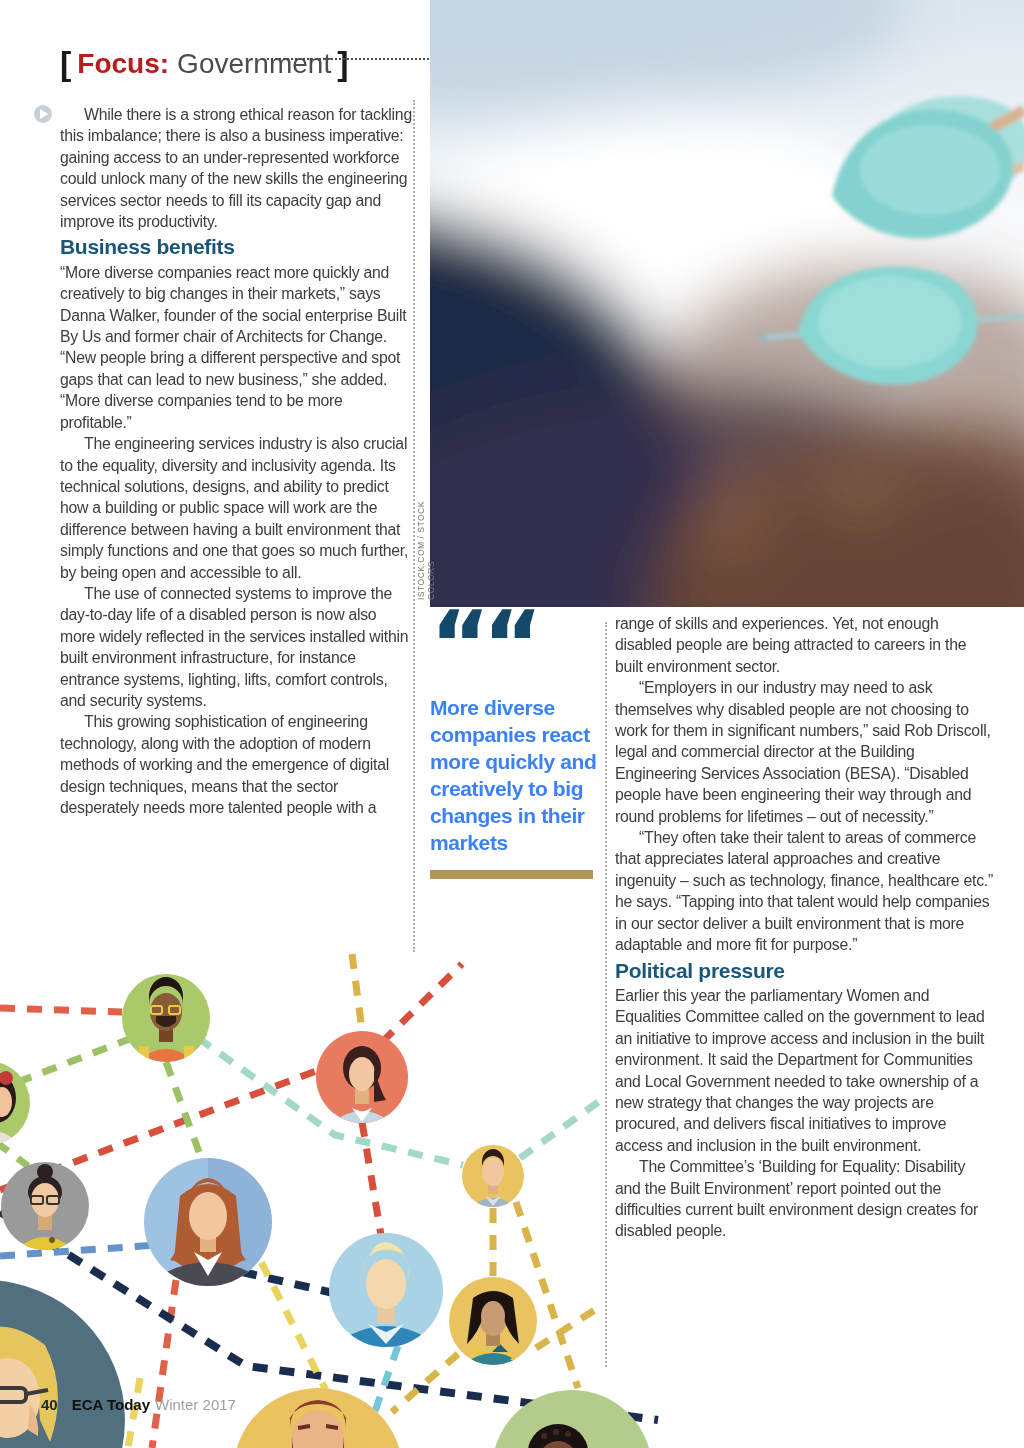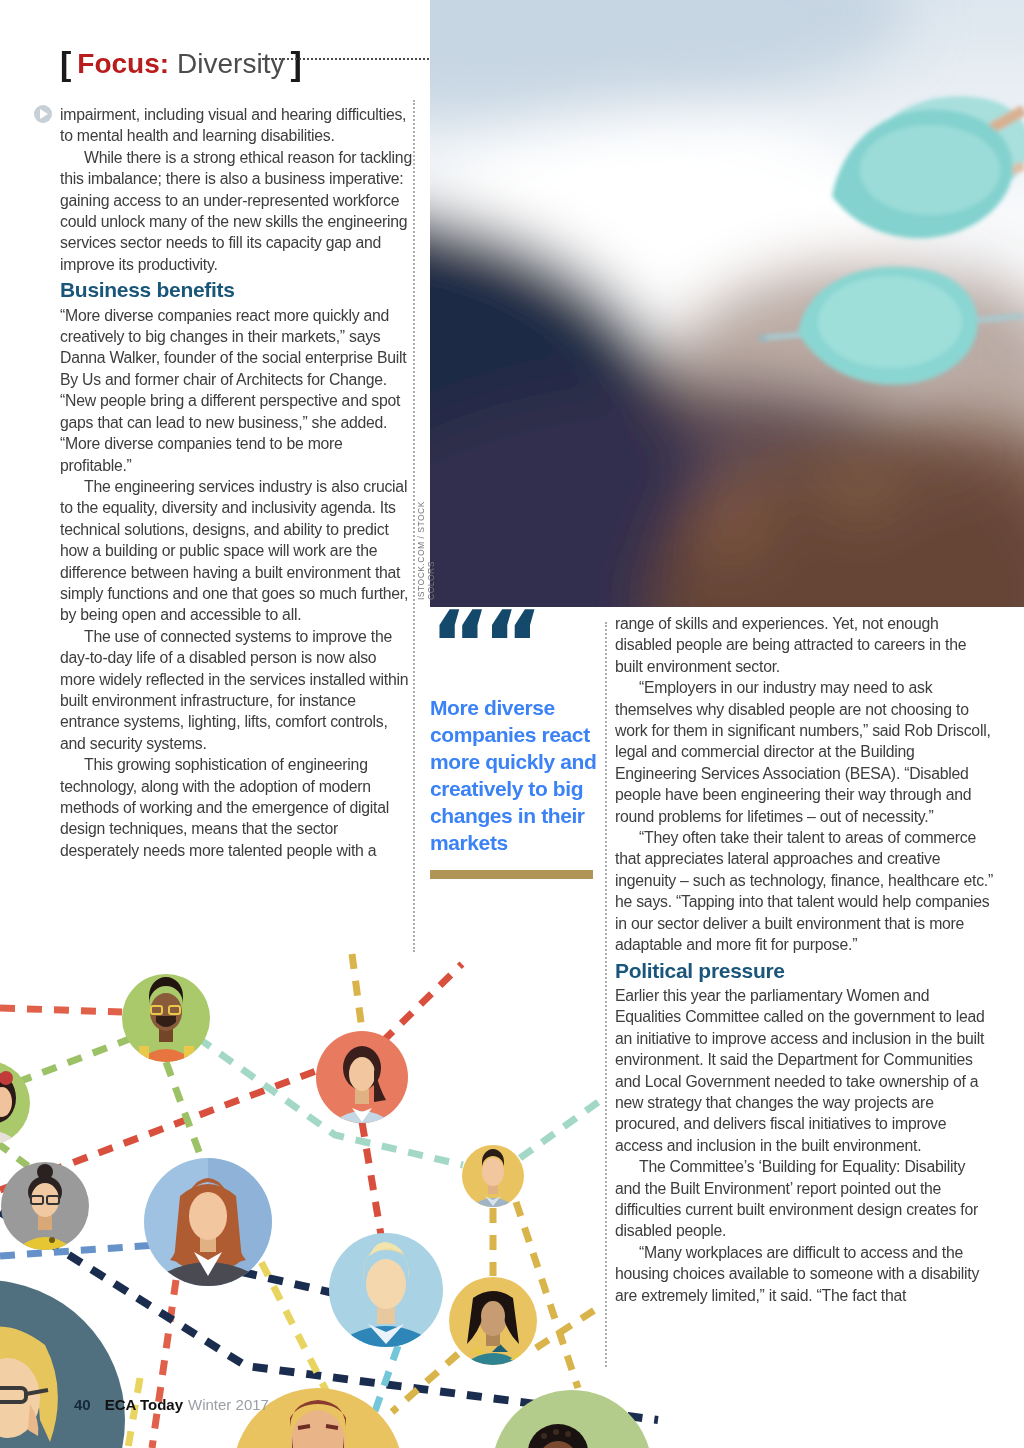--- a/index.html
+++ b/index.html
@@ -30,34 +30,34 @@
   .pullquote{position:absolute;left:430px;top:606px;width:170px;}
   .quote-marks{font-family:"DejaVu Sans",sans-serif;font-weight:bold;font-size:92px;line-height:80px;
     color:#15496b;letter-spacing:-8px;display:block;height:84px;}
   .quote-text{font-size:21px;font-weight:bold;color:#3b82f6;line-height:27px;letter-spacing:-0.4px;margin-top:4px;}
   .quote-rule{width:163px;height:9px;background:#b09556;margin-top:14px;}
   
   .vdiv{position:absolute;border-left:2px dotted #a9adb3;width:0;}
   .vdiv-1{left:413px;top:100px;height:852px;}
   .vdiv-2{left:605px;top:622px;height:745px;}
   
-  .footer{position:absolute;left:74px;top:1396px;font-size:15px;z-index:6;white-space:nowrap;}
+  .footer{position:absolute;left:41px;top:1396px;font-size:15px;z-index:6;white-space:nowrap;}
   .page-number{font-weight:bold;color:#15293b;margin-right:14px;}
   .magazine{font-weight:bold;color:#111111;}
   .issue{color:#9aa0a6;margin-left:5px;}
   
   .network{position:absolute;left:0;top:950px;width:660px;height:498px;z-index:2;}
 </style>
 </head>
 <body>
 
 <div class="page">
 
   <div class="focus-header">
-    <span class="bracket">[</span><span class="focus-label">Focus:</span><span class="focus-topic">Diversity</span><span class="bracket">]</span>
+    <span class="bracket">[</span><span class="focus-label">Focus:</span><span class="focus-topic">Government</span><span class="bracket">]</span>
   </div>
   <div class="dotted-rule"></div>
 
   <svg class="hero-photo" viewBox="0 0 594 607" preserveAspectRatio="none">
     <defs>
       <filter id="blurBig" x="-60%" y="-60%" width="220%" height="220%">
           <feGaussianBlur stdDeviation="28"></feGaussianBlur>
         </filter>
       <filter id="blurSoft" x="-40%" y="-40%" width="180%" height="180%">
           <feGaussianBlur stdDeviation="2.2"></feGaussianBlur>
@@ -94,21 +94,20 @@
   <div class="photo-credit">ISTOCK.COM / STOCK COLORS</div>
 
   <div class="vdiv vdiv-1"></div>
   <div class="vdiv vdiv-2"></div>
 
   <div class="col col-left">
     <p style="position:relative">
       <span class="marker">
           <span class="tri"></span>
         </span>
-      <span>impairment, including visual and hearing difficulties, to mental health and learning disabilities.</span>
     </p>
     <p class="indent">While there is a strong ethical reason for tackling this imbalance; there is also a business imperative: gaining access to an under-represented workforce could unlock many of the new skills the engineering services sector needs to fill its capacity gap and improve its productivity.</p>
     <h2 class="sec-heading">Business benefits</h2>
     <p>“More diverse companies react more quickly and creatively to big changes in their markets,” says Danna Walker, founder of the social enterprise Built By Us and former chair of Architects for Change. “New people bring a different perspective and spot gaps that can lead to new business,” she added. “More diverse companies tend to be more profitable.”</p>
     <p class="indent">The engineering services industry is also crucial to the equality, diversity and inclusivity agenda. Its technical solutions, designs, and ability to predict how a building or public space will work are the difference between having a built environment that simply functions and one that goes so much further, by being open and accessible to all.</p>
     <p class="indent">The use of connected systems to improve the day-to-day life of a disabled person is now also more widely reflected in the services installed within built environment infrastructure, for instance entrance systems, lighting, lifts, comfort controls, and security systems.</p>
     <p class="indent">This growing sophistication of engineering technology, along with the adoption of modern methods of working and the emergence of digital design techniques, means that the sector desperately needs more talented people with a</p>
   </div>
 
   <div class="pullquote">
@@ -117,21 +116,20 @@
     <div class="quote-rule"></div>
   </div>
 
   <div class="col col-right">
     <p>range of skills and experiences. Yet, not enough disabled people are being attracted to careers in the built environment sector.</p>
     <p class="indent">“Employers in our industry may need to ask themselves why disabled people are not choosing to work for them in significant numbers,” said Rob Driscoll, legal and commercial director at the Building Engineering Services Association (BESA). “Disabled people have been engineering their way through and round problems for lifetimes – out of necessity.”</p>
     <p class="indent">“They often take their talent to areas of commerce that appreciates lateral approaches and creative ingenuity – such as technology, finance, healthcare etc.” he says. “Tapping into that talent would help companies in our sector deliver a built environment that is more adaptable and more fit for purpose.”</p>
     <h2 class="sec-heading">Political pressure</h2>
     <p>Earlier this year the parliamentary Women and Equalities Committee called on the government to lead an initiative to improve access and inclusion in the built environment. It said the Department for Communities and Local Government needed to take ownership of a new strategy that changes the way projects are procured, and delivers fiscal initiatives to improve access and inclusion in the built environment.</p>
     <p class="indent">The Committee’s ‘Building for Equality: Disability and the Built Environment’ report pointed out the difficulties current built environment design creates for disabled people.</p>
-    <p class="indent">“Many workplaces are difficult to access and the housing choices available to someone with a disability are extremely limited,” it said. “The fact that</p>
   </div>
 
   <svg class="network" viewBox="0 0 660 498">
     <defs>
       <clipPath id="cpA">
           <circle cx="166" cy="68" r="44"></circle>
         </clipPath>
       <clipPath id="cpB">
           <circle cx="-12" cy="153" r="42"></circle>
         </clipPath>

